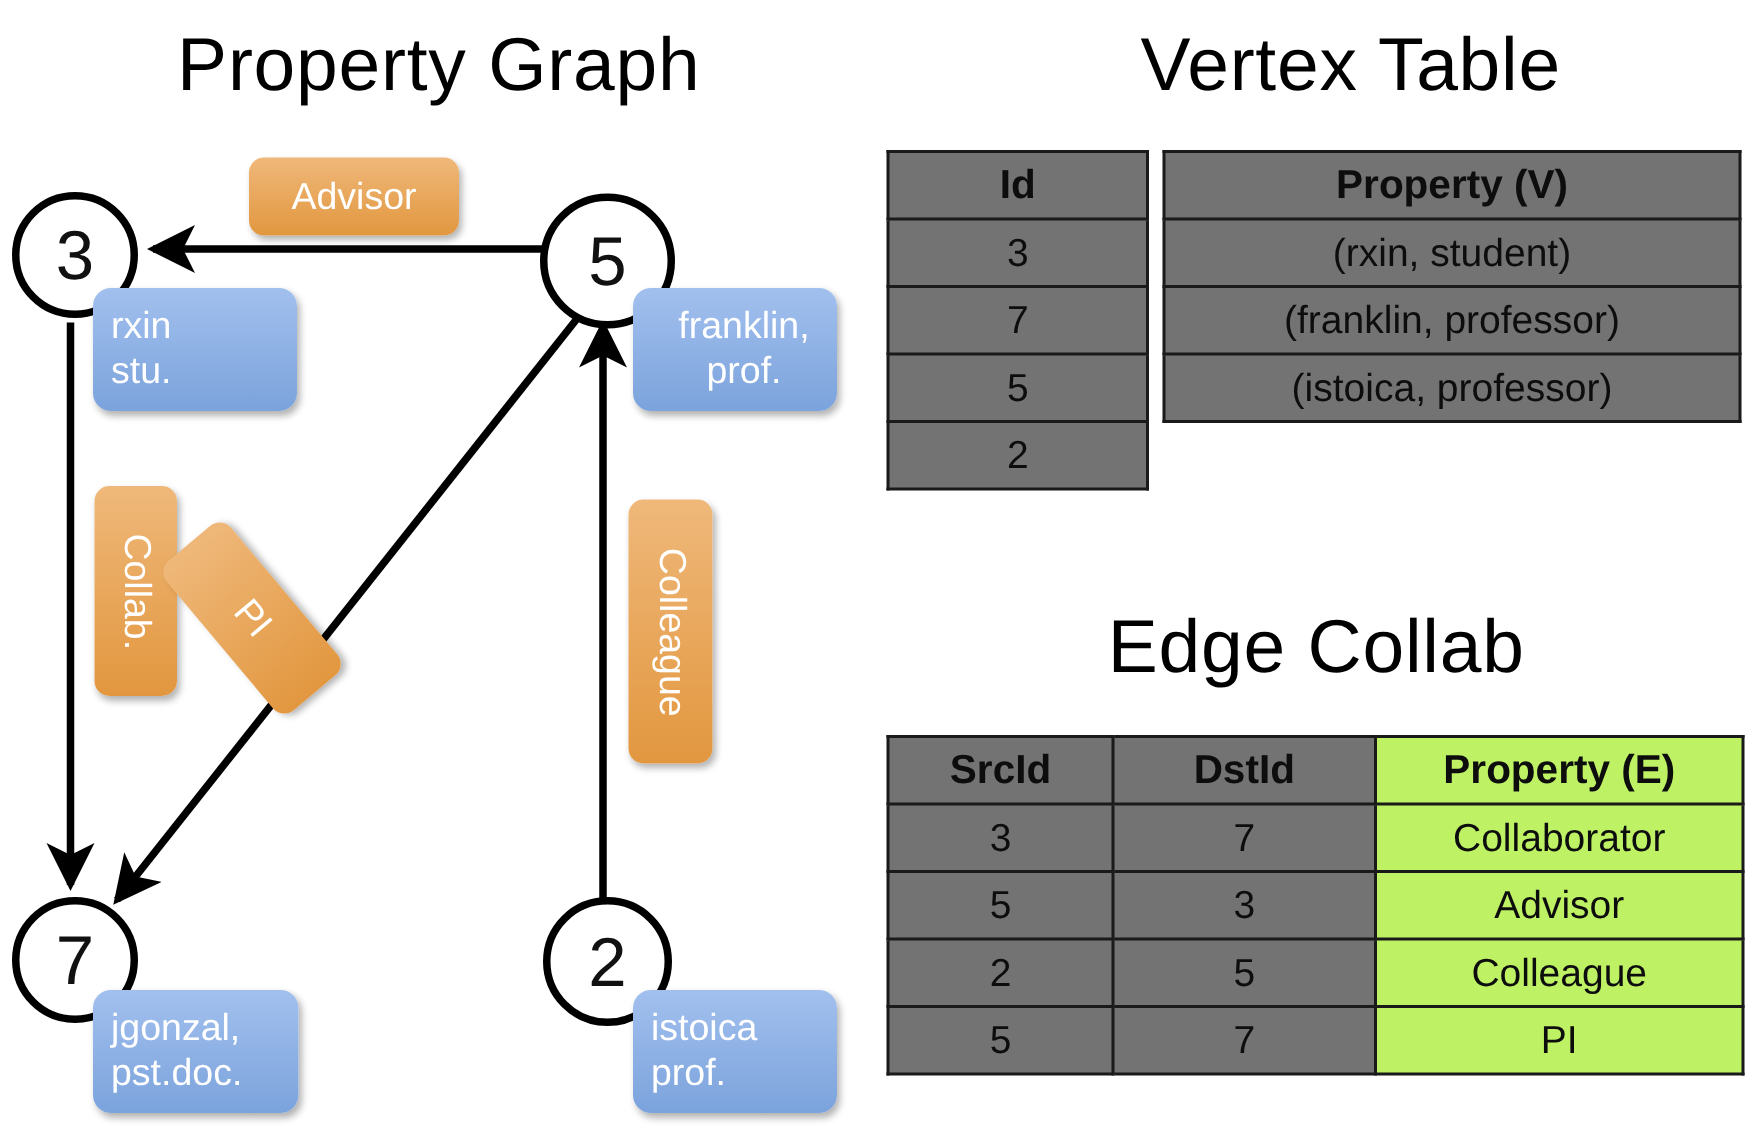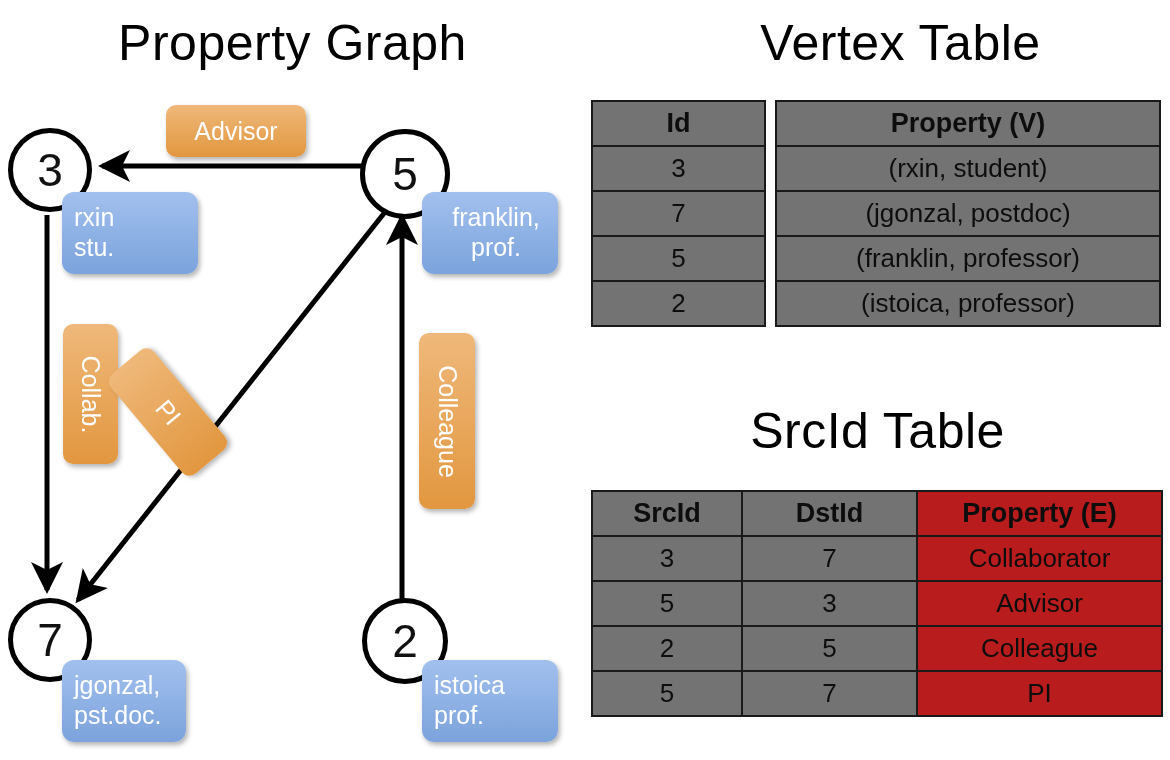--- a/index.html
+++ b/index.html
@@ -118,36 +118,36 @@
     font-size: 26px;
     color: #0d0d0d;
     padding: 0;
     height: 45px;
     box-sizing: border-box;
   }
   .tbl th { font-weight: 700; font-size: 27px; }
 
   .cell-blue  { background: #737373; }
   .cell-white { background: #737373; }
-  .cell-orange{ background: #b91c1c; margin-top: 31px; }
+  .cell-orange{ background: #bef264; margin-top: 31px; }
 
   #vertex-id-table    { left: 591px; top: 100px; width: 175px; }
   #vertex-prop-table  { left: 775px; top: 100px; width: 386px; }
   #edge-table         { left: 591px; top: 490px; width: 570px; }
 </style>
 </head>
 <body>
 
 <div id="page">
 
   <div class="big-title" id="title-property-graph">Property Graph</div>
 
   <div class="big-title" id="title-vertex-table">Vertex Table</div>
 
-  <div class="big-title" id="title-edge-table">SrcId Table</div>
+  <div class="big-title" id="title-edge-table">Edge Collab</div>
 
   <div id="graph-area">
 
     <svg id="graph-svg" viewBox="0 0 585 675">
       <defs>
         <marker id="arrowhead" markerWidth="7" markerHeight="7" refX="5.6" refY="3.2" orient="auto" markerUnits="strokeWidth">
           <path d="M0,0 L6.4,3.2 L0,6.4 L1.6,3.2 z" fill="#000000"></path>
         </marker>
       </defs>
 
@@ -172,21 +172,21 @@
       <span>5</span>
     </div>
     <div class="prop-box" style="left:422px; top:107px; width:136px; height:82px;text-align:center;">
       <div>franklin,</div>
       <div>prof.</div>
     </div>
 
     <div class="node-circle" style="left:8px; top:513px; width:84px; height:84px;">
       <span>7</span>
     </div>
-    <div class="prop-box" style="left:62px; top:575px; width:124px; height:82px;">
+    <div class="prop-box" style="left:62px; top:575px; width:137px; height:82px;">
       <div>jgonzal,</div>
       <div>pst.doc.</div>
     </div>
 
     <div class="node-circle" style="left:362px; top:513px; width:86px; height:86px;">
       <span>2</span>
     </div>
     <div class="prop-box" style="left:422px; top:575px; width:136px; height:82px;">
       <div>istoica</div>
       <div>prof.</div>
@@ -229,23 +229,20 @@
   </tbody>
     </table>
 
   <table class="tbl" id="vertex-prop-table">
     <tbody>
         <tr>
       <th class="cell-blue">Property (V)</th>
     </tr>
     <tr>
       <td class="cell-blue">(rxin, student)</td>
-    </tr>
-    <tr>
-      <td class="cell-blue">(jgonzal, postdoc)</td>
     </tr>
     <tr>
       <td class="cell-blue">(franklin, professor)</td>
     </tr>
     <tr>
       <td class="cell-blue">(istoica, professor)</td>
     </tr>
   </tbody>
     </table>
 

